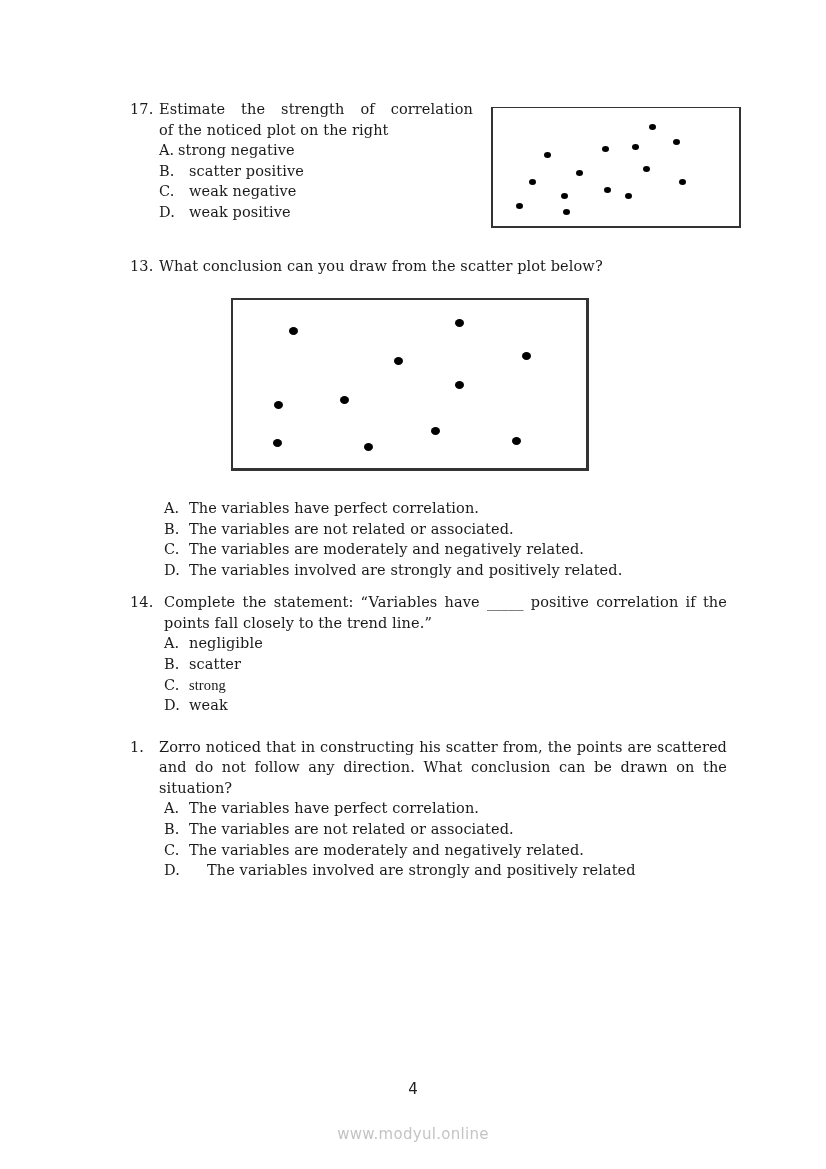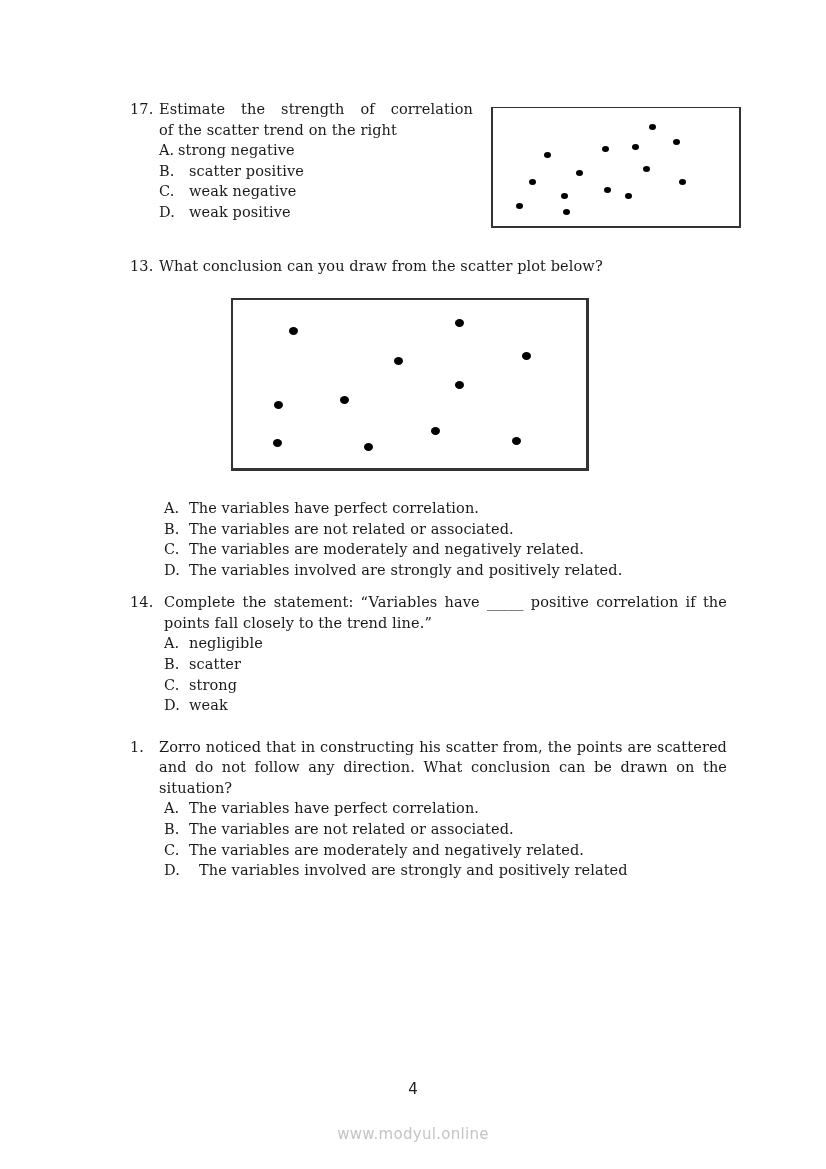--- a/index.html
+++ b/index.html
@@ -23,21 +23,21 @@
 
 <div>
   <span class="txt" style="left:130px; top:99px;">17.</span>
   <div class="txt" style="left:159px; top:99px; width:314px; display:flex; justify-content:space-between;">
     <span>Estimate</span>
     <span>the</span>
     <span>strength</span>
     <span>of</span>
     <span>correlation</span>
   </div>
-  <span class="txt" style="left:159px; top:120px;">of the scatter trend on the right</span>
+  <span class="txt" style="left:159px; top:120px;">of the noticed plot on the right</span>
 
   <div>
     <span class="txt" style="left:159px; top:140px;">A.</span>
     <span class="txt" style="left:178px; top:140px;">strong negative</span>
   </div>
   <div>
     <span class="txt" style="left:159px; top:161px;">B.</span>
     <span class="txt" style="left:189px; top:161px;">scatter positive</span>
   </div>
   <div>
@@ -111,21 +111,21 @@
   <div>
     <span class="txt" style="left:164px; top:633px;">A.</span>
     <span class="txt" style="left:189px; top:633px;">negligible</span>
   </div>
   <div>
     <span class="txt" style="left:164px; top:654px;">B.</span>
     <span class="txt" style="left:189px; top:654px;">scatter</span>
   </div>
   <div>
     <span class="txt" style="left:164px; top:675px;">C.</span>
-    <span class="txt" style="left:189px; top:675px;">strong</span>
+    <span class="txt" style="left:189px; top:675px;font-family:Liberation Serif, serif;">strong</span>
   </div>
   <div>
     <span class="txt" style="left:164px; top:695px;">D.</span>
     <span class="txt" style="left:189px; top:695px;">weak</span>
   </div>
 </div>
 
 <div>
   <span class="txt" style="left:130px; top:737px;">1.</span>
   <span class="txt just" style="left:159px; top:737px; width:568px;">Zorro noticed that in constructing his scatter from, the points are scattered</span>
@@ -139,18 +139,18 @@
   <div>
     <span class="txt" style="left:164px; top:819px;">B.</span>
     <span class="txt" style="left:189px; top:819px;">The variables are not related or associated.</span>
   </div>
   <div>
     <span class="txt" style="left:164px; top:840px;">C.</span>
     <span class="txt" style="left:189px; top:840px;">The variables are moderately and negatively related.</span>
   </div>
   <div>
     <span class="txt" style="left:164px; top:860px;">D.</span>
-    <span class="txt" style="left:199px; top:860px;">The variables involved are strongly and positively related</span>
+    <span class="txt" style="left:207px; top:860px;">The variables involved are strongly and positively related</span>
   </div>
 </div>
 
 <div class="pageno">4</div>
 <div class="wm">www.modyul.online</div>
 
 </body></html>

